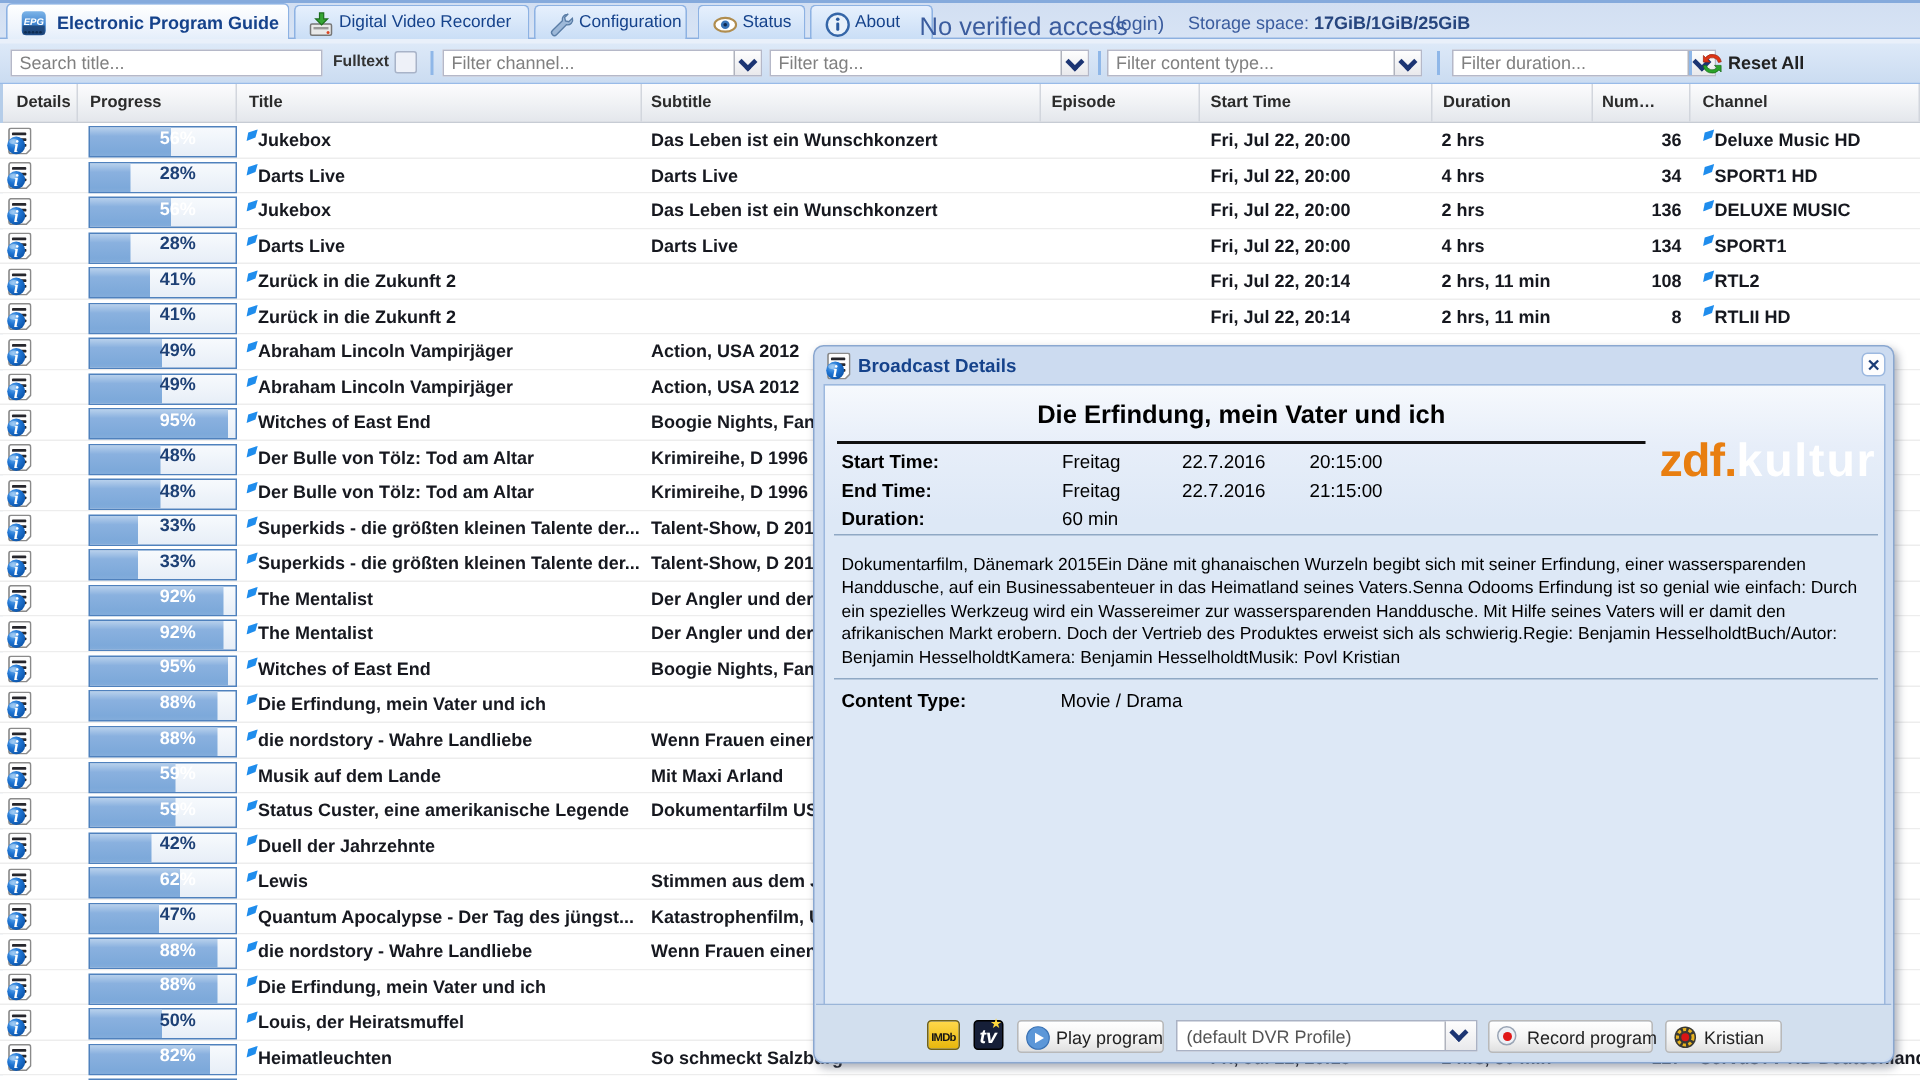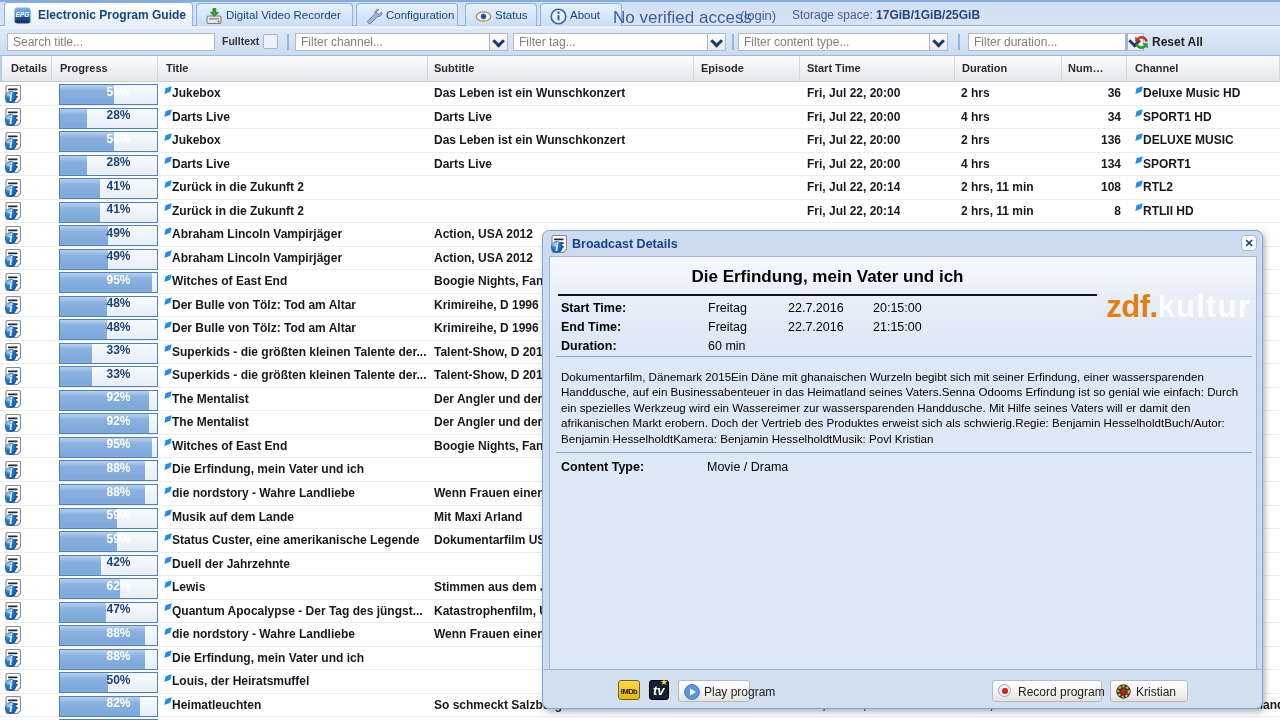--- a/index.html
+++ b/index.html
@@ -772,27 +772,31 @@
       <span class="dval" style="left:157px;top:203px">Movie / Drama</span>
 </div>
 <div class="mfoot"></div>
 <div class="abs" style="left:75px;top:449px;width:22px;height:20px;background:linear-gradient(#ffd84a,#e7b70c);border:1px solid #71621a;border-radius:3px;box-sizing:border-box">
       <span style="position:absolute;left:0;top:5.5px;width:100%;text-align:center;font-size:7.5px;font-weight:bold;color:#151515;letter-spacing:-0.5px">IMDb</span>
     </div>
 <div class="abs" style="left:106px;top:449px;width:20px;height:20px;background:#161f38;border:1px solid #000;border-radius:3px;box-sizing:border-box">
       <span style="position:absolute;left:3px;top:2px;font-size:13px;font-weight:bold;color:#fff;font-style:italic">tv</span>
       <span style="position:absolute;right:0px;top:-4px;font-size:9px;color:#ffd83d">★</span>
     </div>
-<div class="btn" style="left:135px;width:72px">
+<div class="btn" style="left:135px;width:98px">
       <svg style="position:absolute;left:5px;top:2.5px" width="16" height="16" viewBox="0 0 16 16">
         <circle cx="8" cy="8" r="7.5" fill="#5c97d8"></circle>
         <circle cx="8" cy="8" r="7.5" fill="none" stroke="#3a72b4" stroke-width="0.8"></circle>
         <path d="M6 4.5 L12 8 L6 11.5 z" fill="#fff"></path>
       </svg>
       <span style="position:absolute;left:25px;top:3.5px">Play program</span>
+    </div>
+<div class="abs" style="left:241px;top:449px;width:201px;height:21px;background:#fff;border:1px solid #aab2c4;box-sizing:border-box">
+      <span style="position:absolute;left:6px;top:3px;font-size:12px;color:#555">(default DVR Profile)</span>
+      <span class="trig" style="width:20px"></span>
     </div>
 <div class="btn" style="left:449px;width:110px">
       <span style="position:absolute;left:5px;top:3px;width:13px;height:13px;border-radius:50%;background:#eef1f6;border:1px solid #9aa5b5;box-sizing:border-box"></span>
       <span style="position:absolute;left:8.5px;top:6.5px;width:6px;height:6px;border-radius:50%;background:#e01818"></span>
       <span style="position:absolute;left:25px;top:3.5px">Record program</span>
     </div>
 <div class="btn" style="left:567px;width:78px">
       <svg style="position:absolute;left:5px;top:3px" width="15" height="15" viewBox="0 0 15 15">
         <circle cx="7.5" cy="7.5" r="7.2" fill="#3a3a34"></circle>
         <circle cx="7.5" cy="7.5" r="5.2" fill="none" stroke="#e8b320" stroke-width="2" stroke-dasharray="2.2 1.6"></circle>

